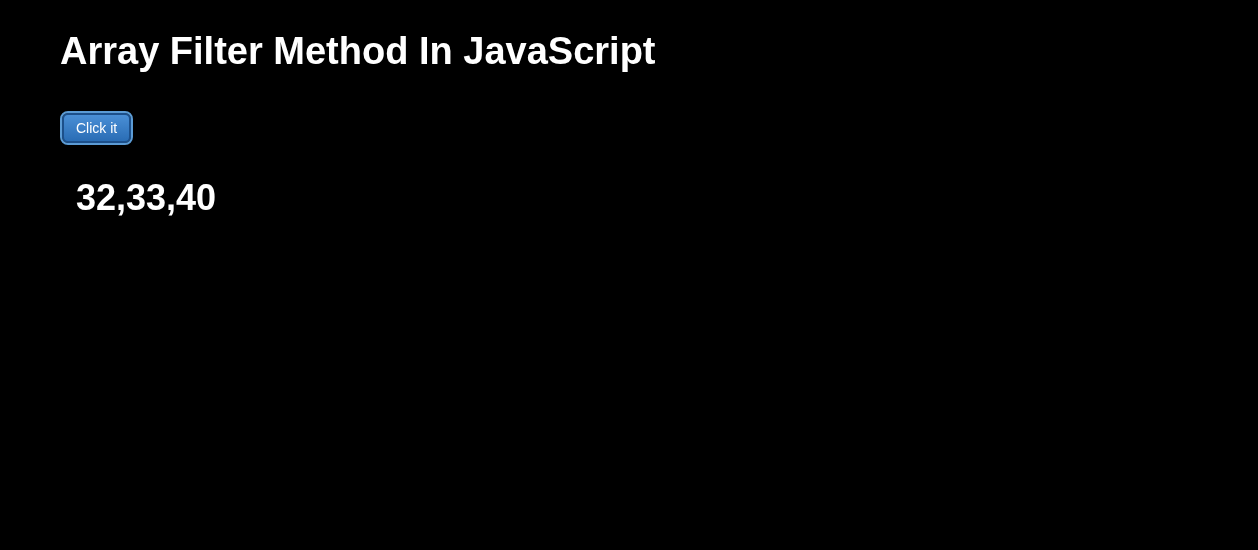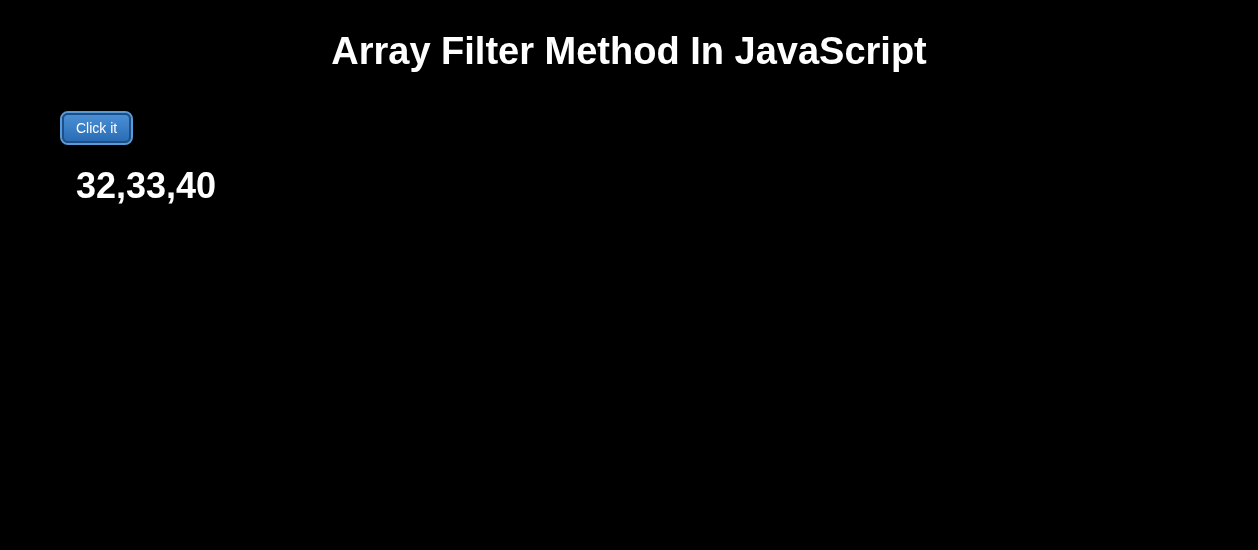--- a/index.html
+++ b/index.html
@@ -12,29 +12,28 @@
       height: 550px;
       background-color: #000000;
       color: #ffffff;
       font-family: Arial, Helvetica, sans-serif;
       overflow: hidden;
     }
     .container {
       padding: 20px 60px;
     }
     h1.page-title {
-      text-align: center;
       font-size: 38px;
       font-weight: bold;
       margin-top: 10px;
       margin-bottom: 40px;
     }
     .controls {
       margin-left: 2px;
-      margin-bottom: 22px;
+      margin-bottom: 34px;
     }
     button.click-it {
       background: linear-gradient(to bottom, #4a8fd6 0%, #2a6db5 100%);
       color: #ffffff;
       border: 2px solid #1c4f8a;
       border-radius: 6px;
       padding: 5px 12px;
       font-size: 14px;
       font-family: Arial, Helvetica, sans-serif;
       cursor: pointer;

